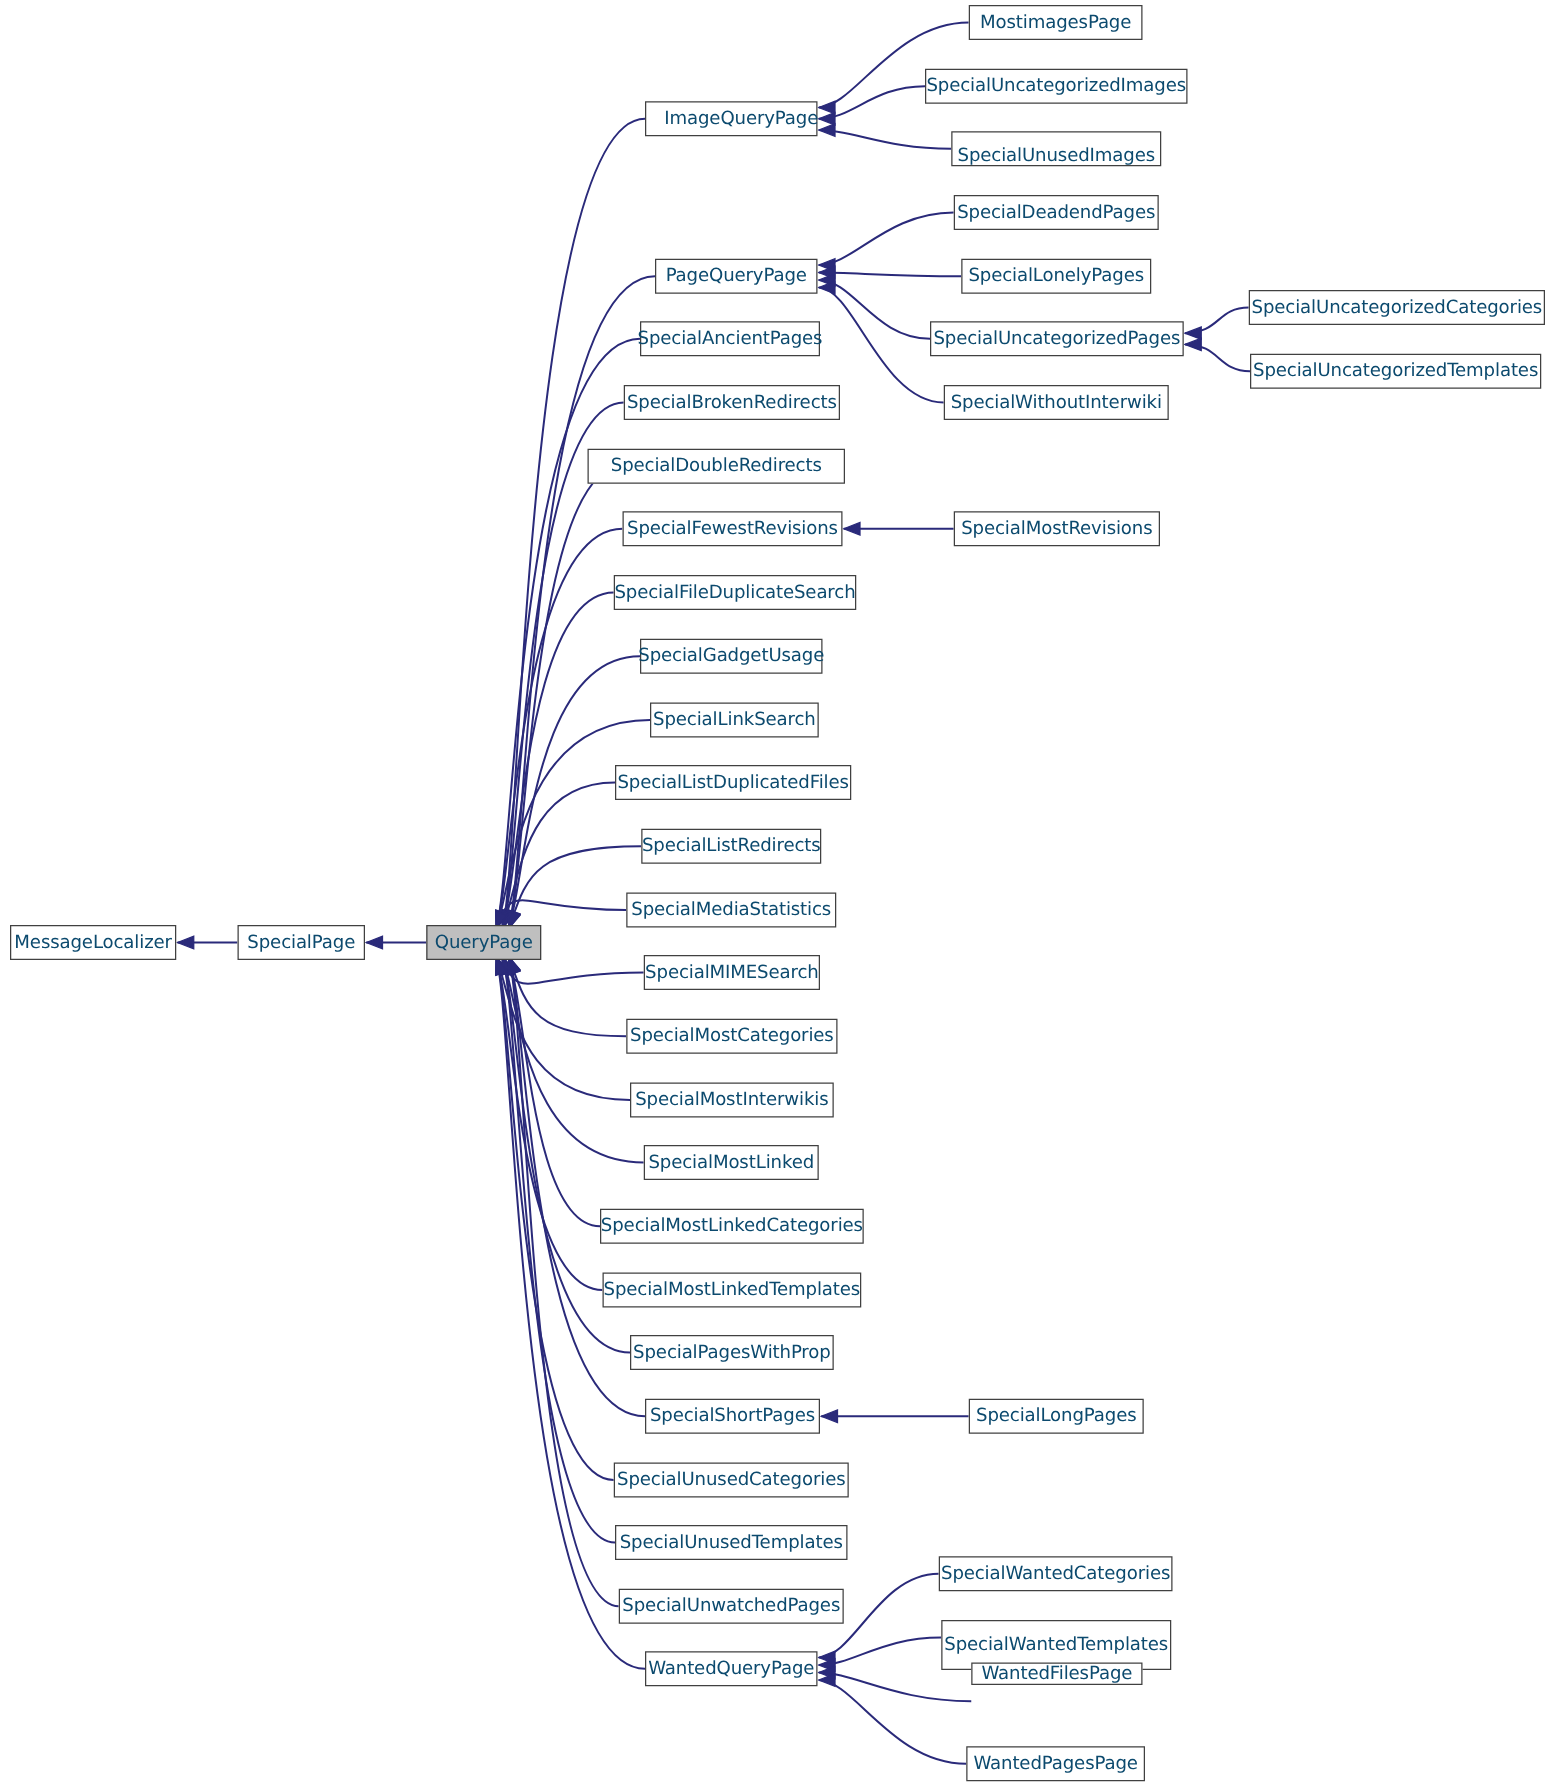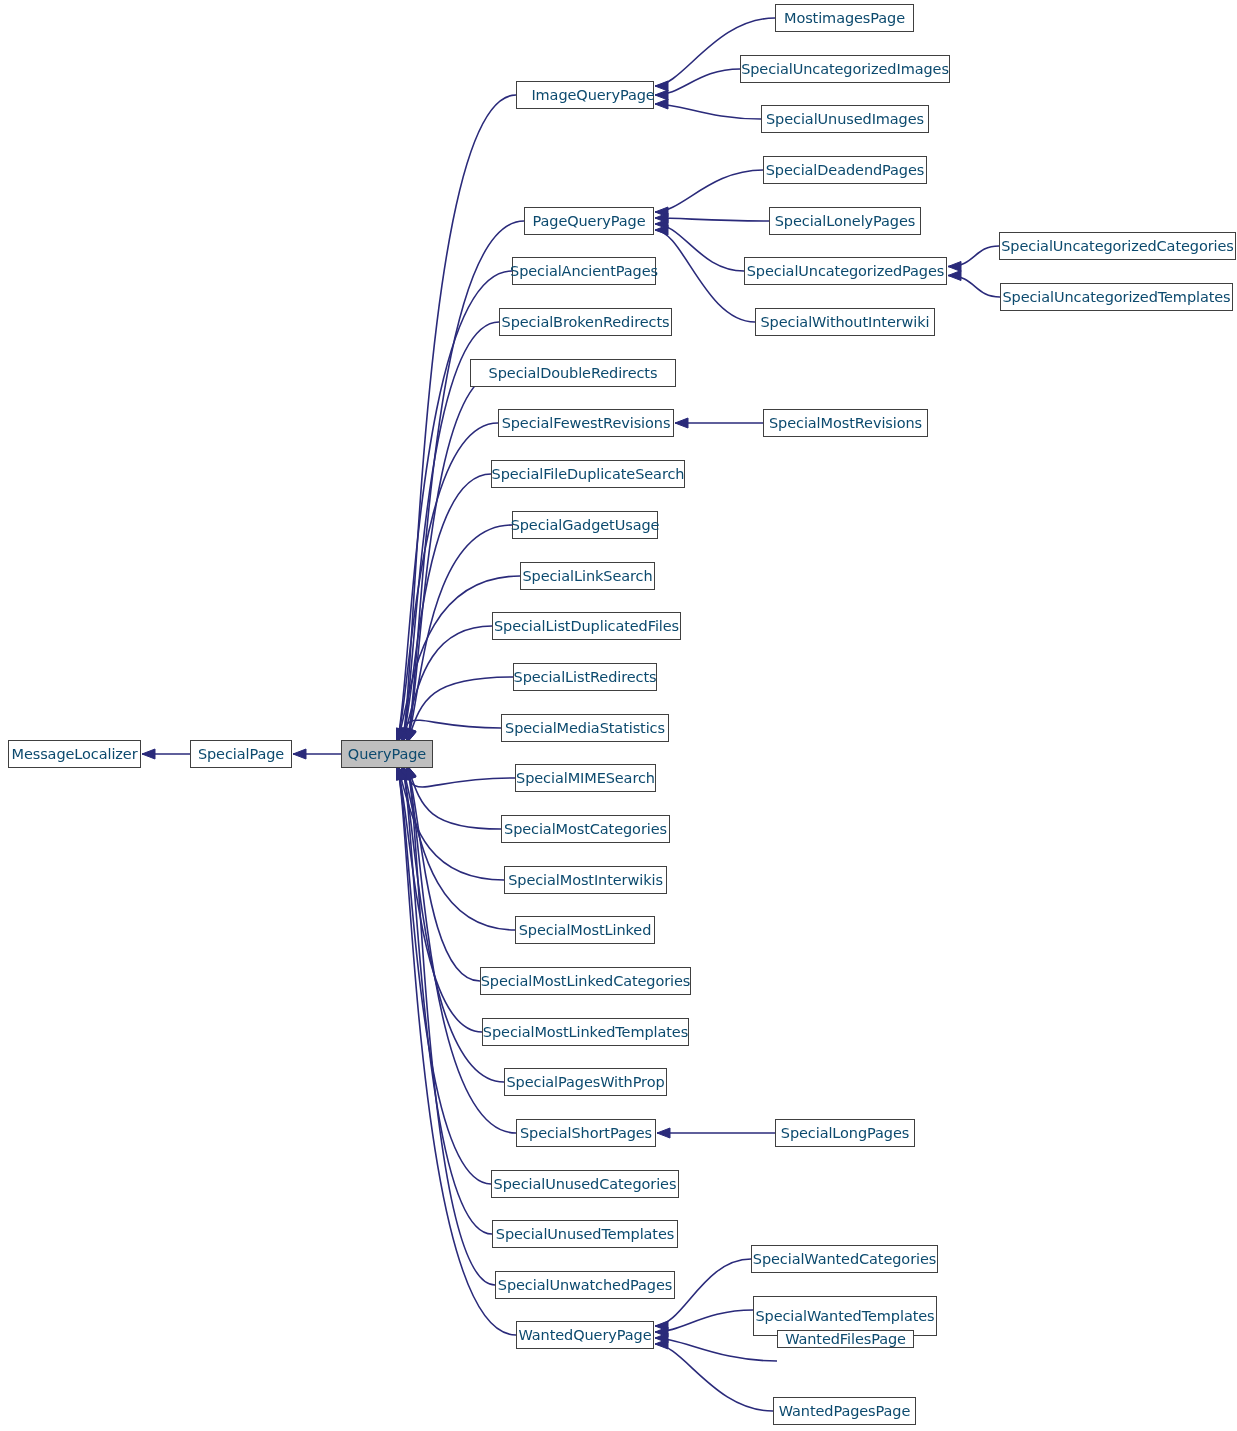--- a/index.html
+++ b/index.html
@@ -231,21 +231,21 @@
       </div>
       <div class="node" style="left: 516px; top: 81px; width: 138px; height: 28px; padding-left: 16px;">
         <span class="lbl">ImageQueryPage</span>
       </div>
       <div class="node" style="left: 775px; top: 4px; width: 139px; height: 28px;">
         <span class="lbl">MostimagesPage</span>
       </div>
       <div class="node" style="left: 740px; top: 55px; width: 210px; height: 28px;">
         <span class="lbl">SpecialUncategorizedImages</span>
       </div>
-      <div class="node" style="left: 761px; top: 105px; width: 168px; height: 28px;">
+      <div class="node" style="left: 761px; top: 105px; width: 168px; height: 28px; align-items: flex-end;">
         <span class="lbl">SpecialUnusedImages</span>
       </div>
       <div class="node" style="left: 524px; top: 207px; width: 130px; height: 28px;">
         <span class="lbl">PageQueryPage</span>
       </div>
       <div class="node" style="left: 763px; top: 156px; width: 164px; height: 28px;">
         <span class="lbl">SpecialDeadendPages</span>
       </div>
       <div class="node" style="left: 769px; top: 207px; width: 152px; height: 28px;">
         <span class="lbl">SpecialLonelyPages</span>

